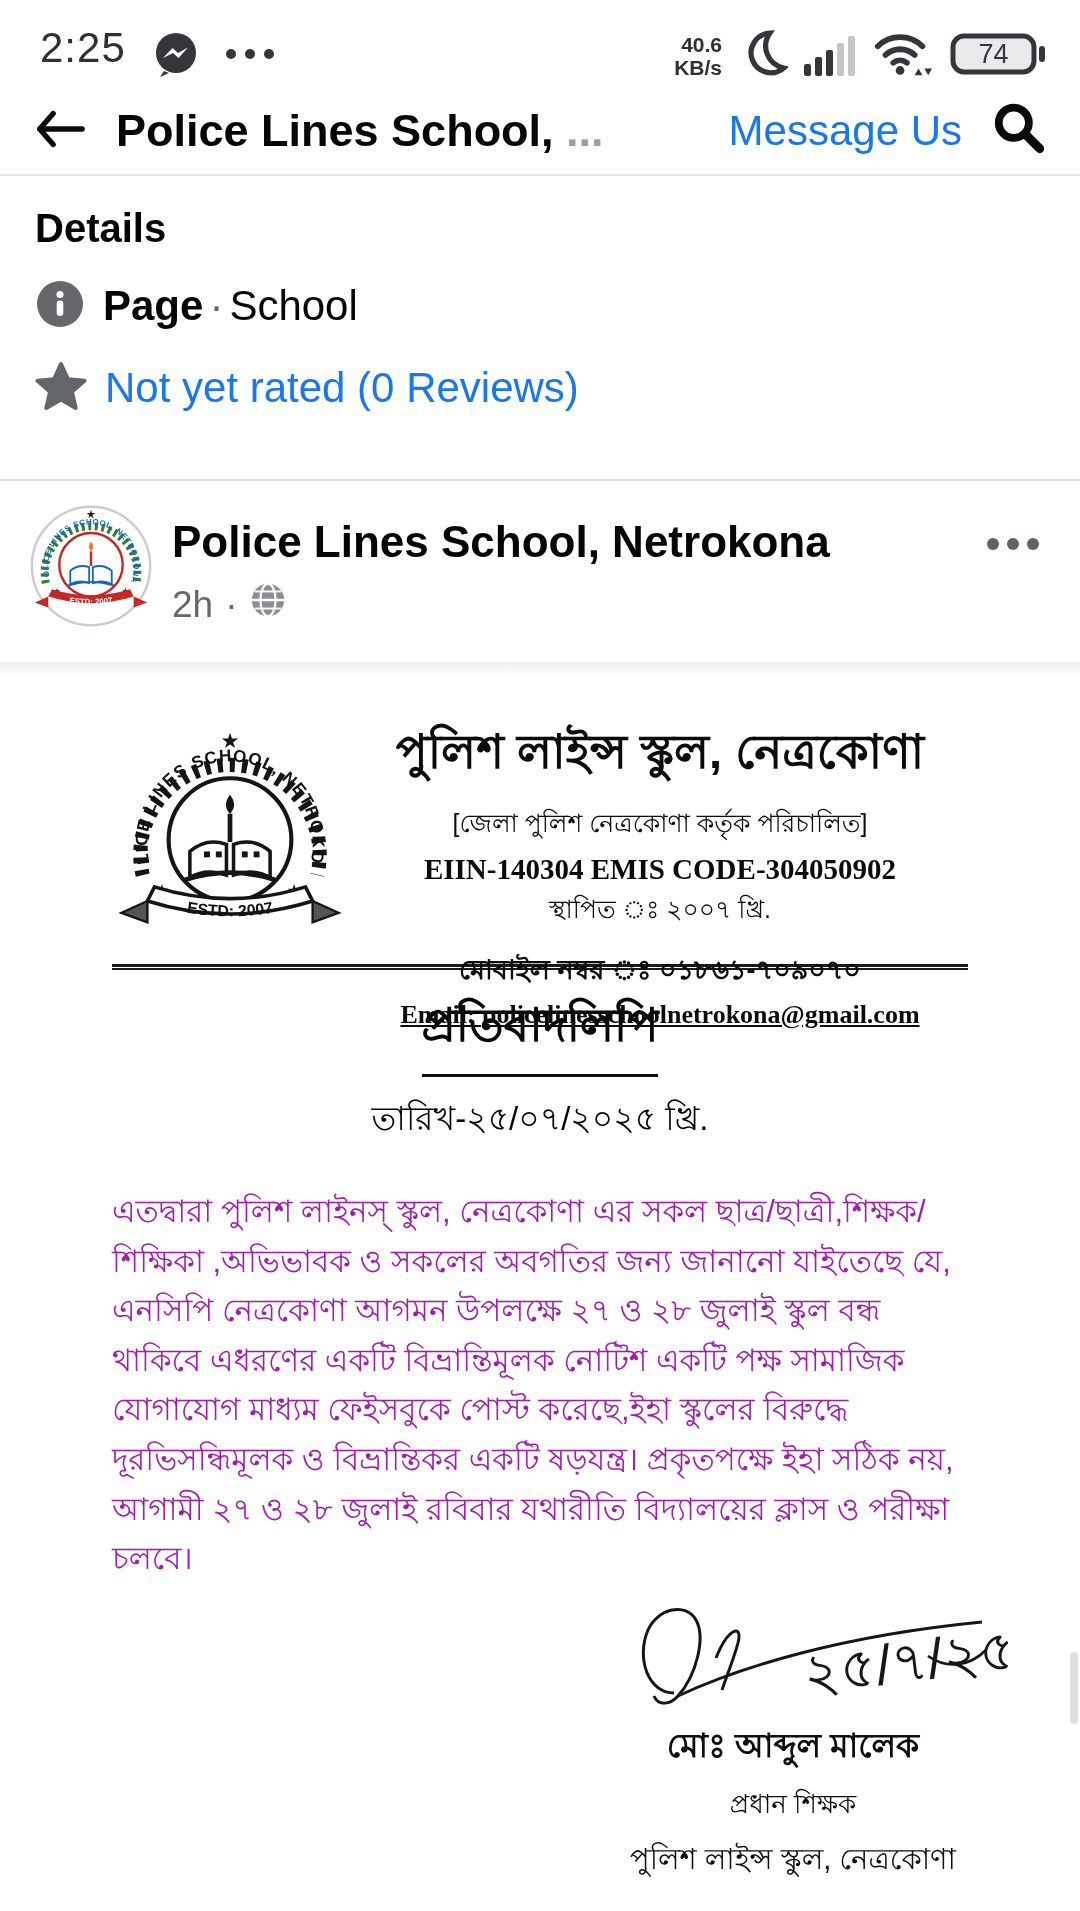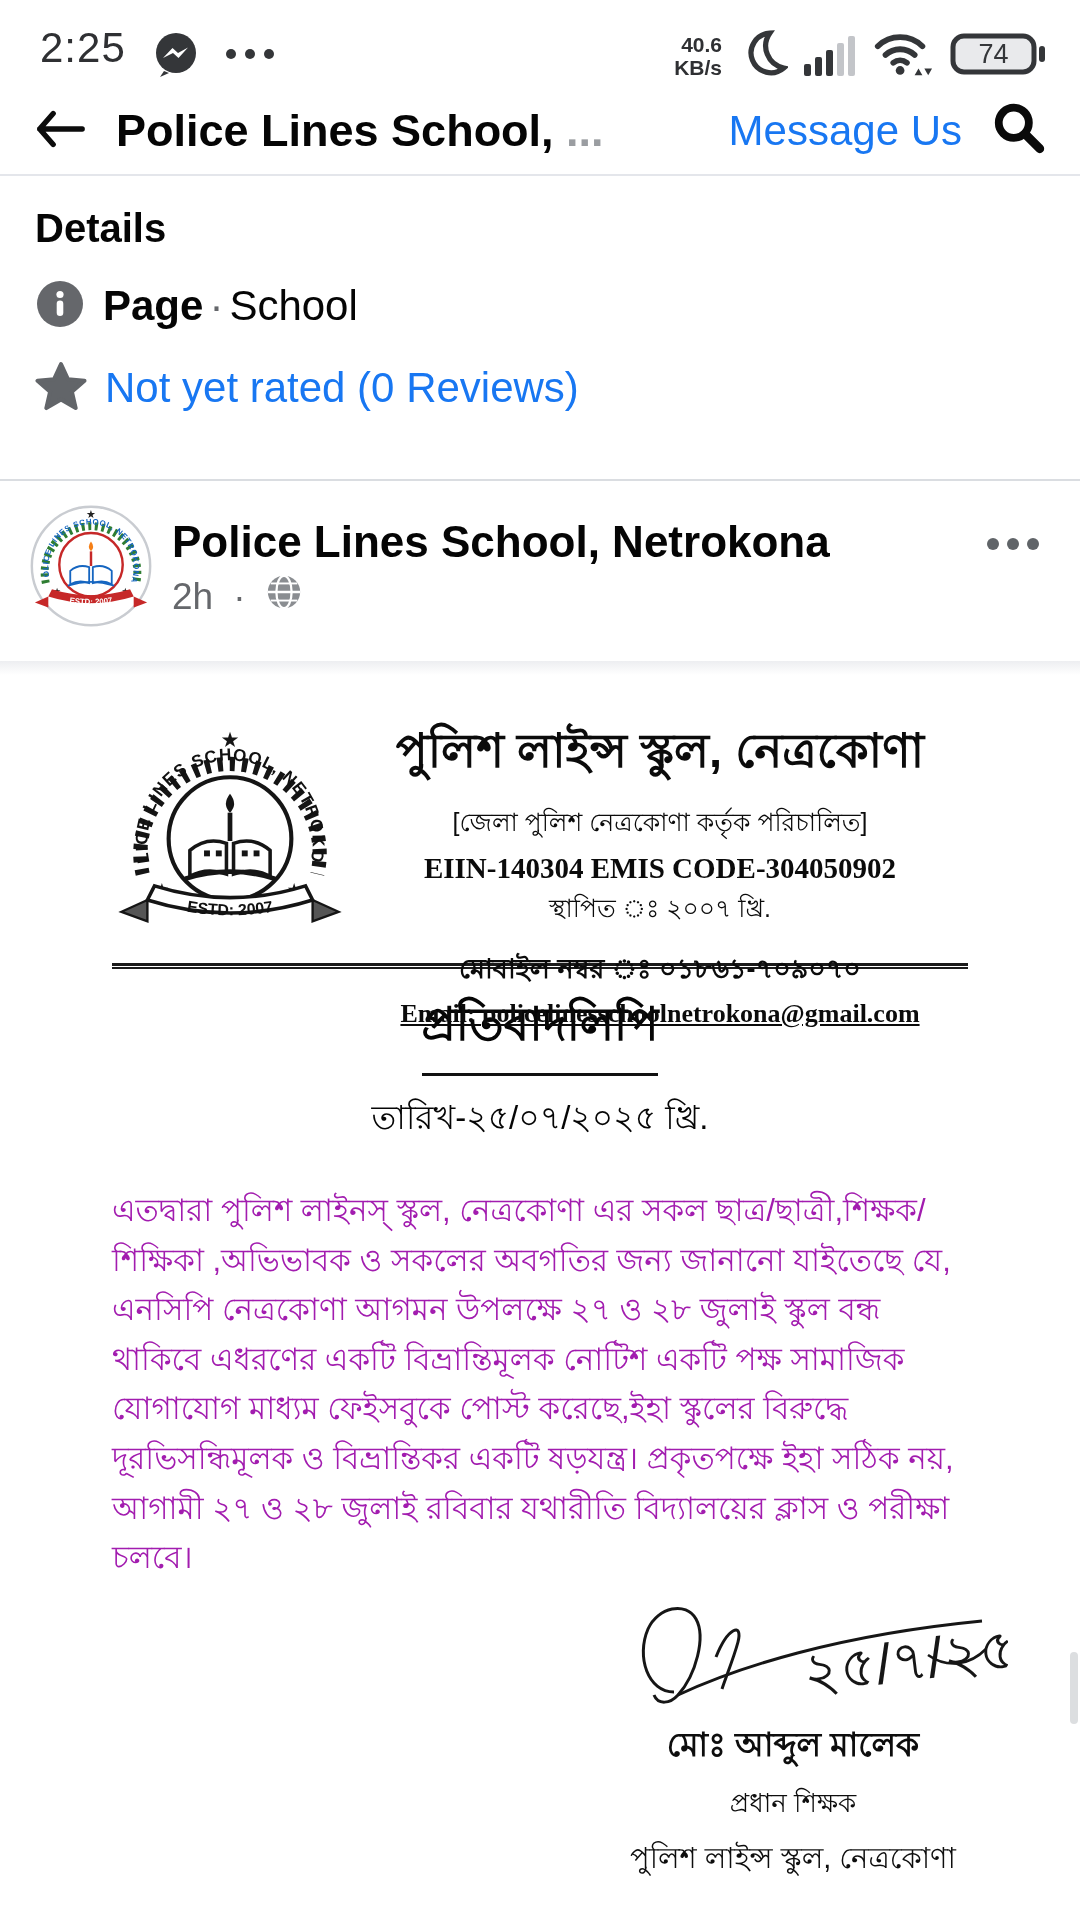--- a/index.html
+++ b/index.html
@@ -31,21 +31,21 @@
   .detail-text b { font-weight:700; }
   .detail-sep { color:#65676B; padding:0 6px; }
   .rating-text { font-size:42px; color:#1877F2; }
   .divider2 { height:2px; background:#DADDE1; }
 
   
   .post-header { padding:24px 30px 0; display:flex; gap:20px; position:relative; }
   .avatar { width:122px; height:122px; flex:0 0 auto; cursor:pointer; }
   .ph-text { padding-top:12px; }
   .post-author { font-size:44px; font-weight:700; }
-  .post-meta { margin-top:6px; display:flex; align-items:center; gap:20px;
+  .post-meta { margin-top:14px; display:flex; align-items:center; gap:12px;
                font-size:37px; color:#65676B; }
   .post-menu { position:absolute; right:40px; top:56px; cursor:pointer; }
 
   
   .document { margin-top:34px; background:#fff; cursor:pointer; }
   .scan-edge { height:14px; background:linear-gradient(#edeef1,#fff); }
   .letterhead { position:relative; height:282px; }
   .doc-logo { position:absolute; left:112px; top:48px; }
   .lh-text { margin-left:345px; width:630px; text-align:center; padding-top:40px; color:#0b0b0b; }
   .doc-title { font-size:47px; font-weight:700; }

